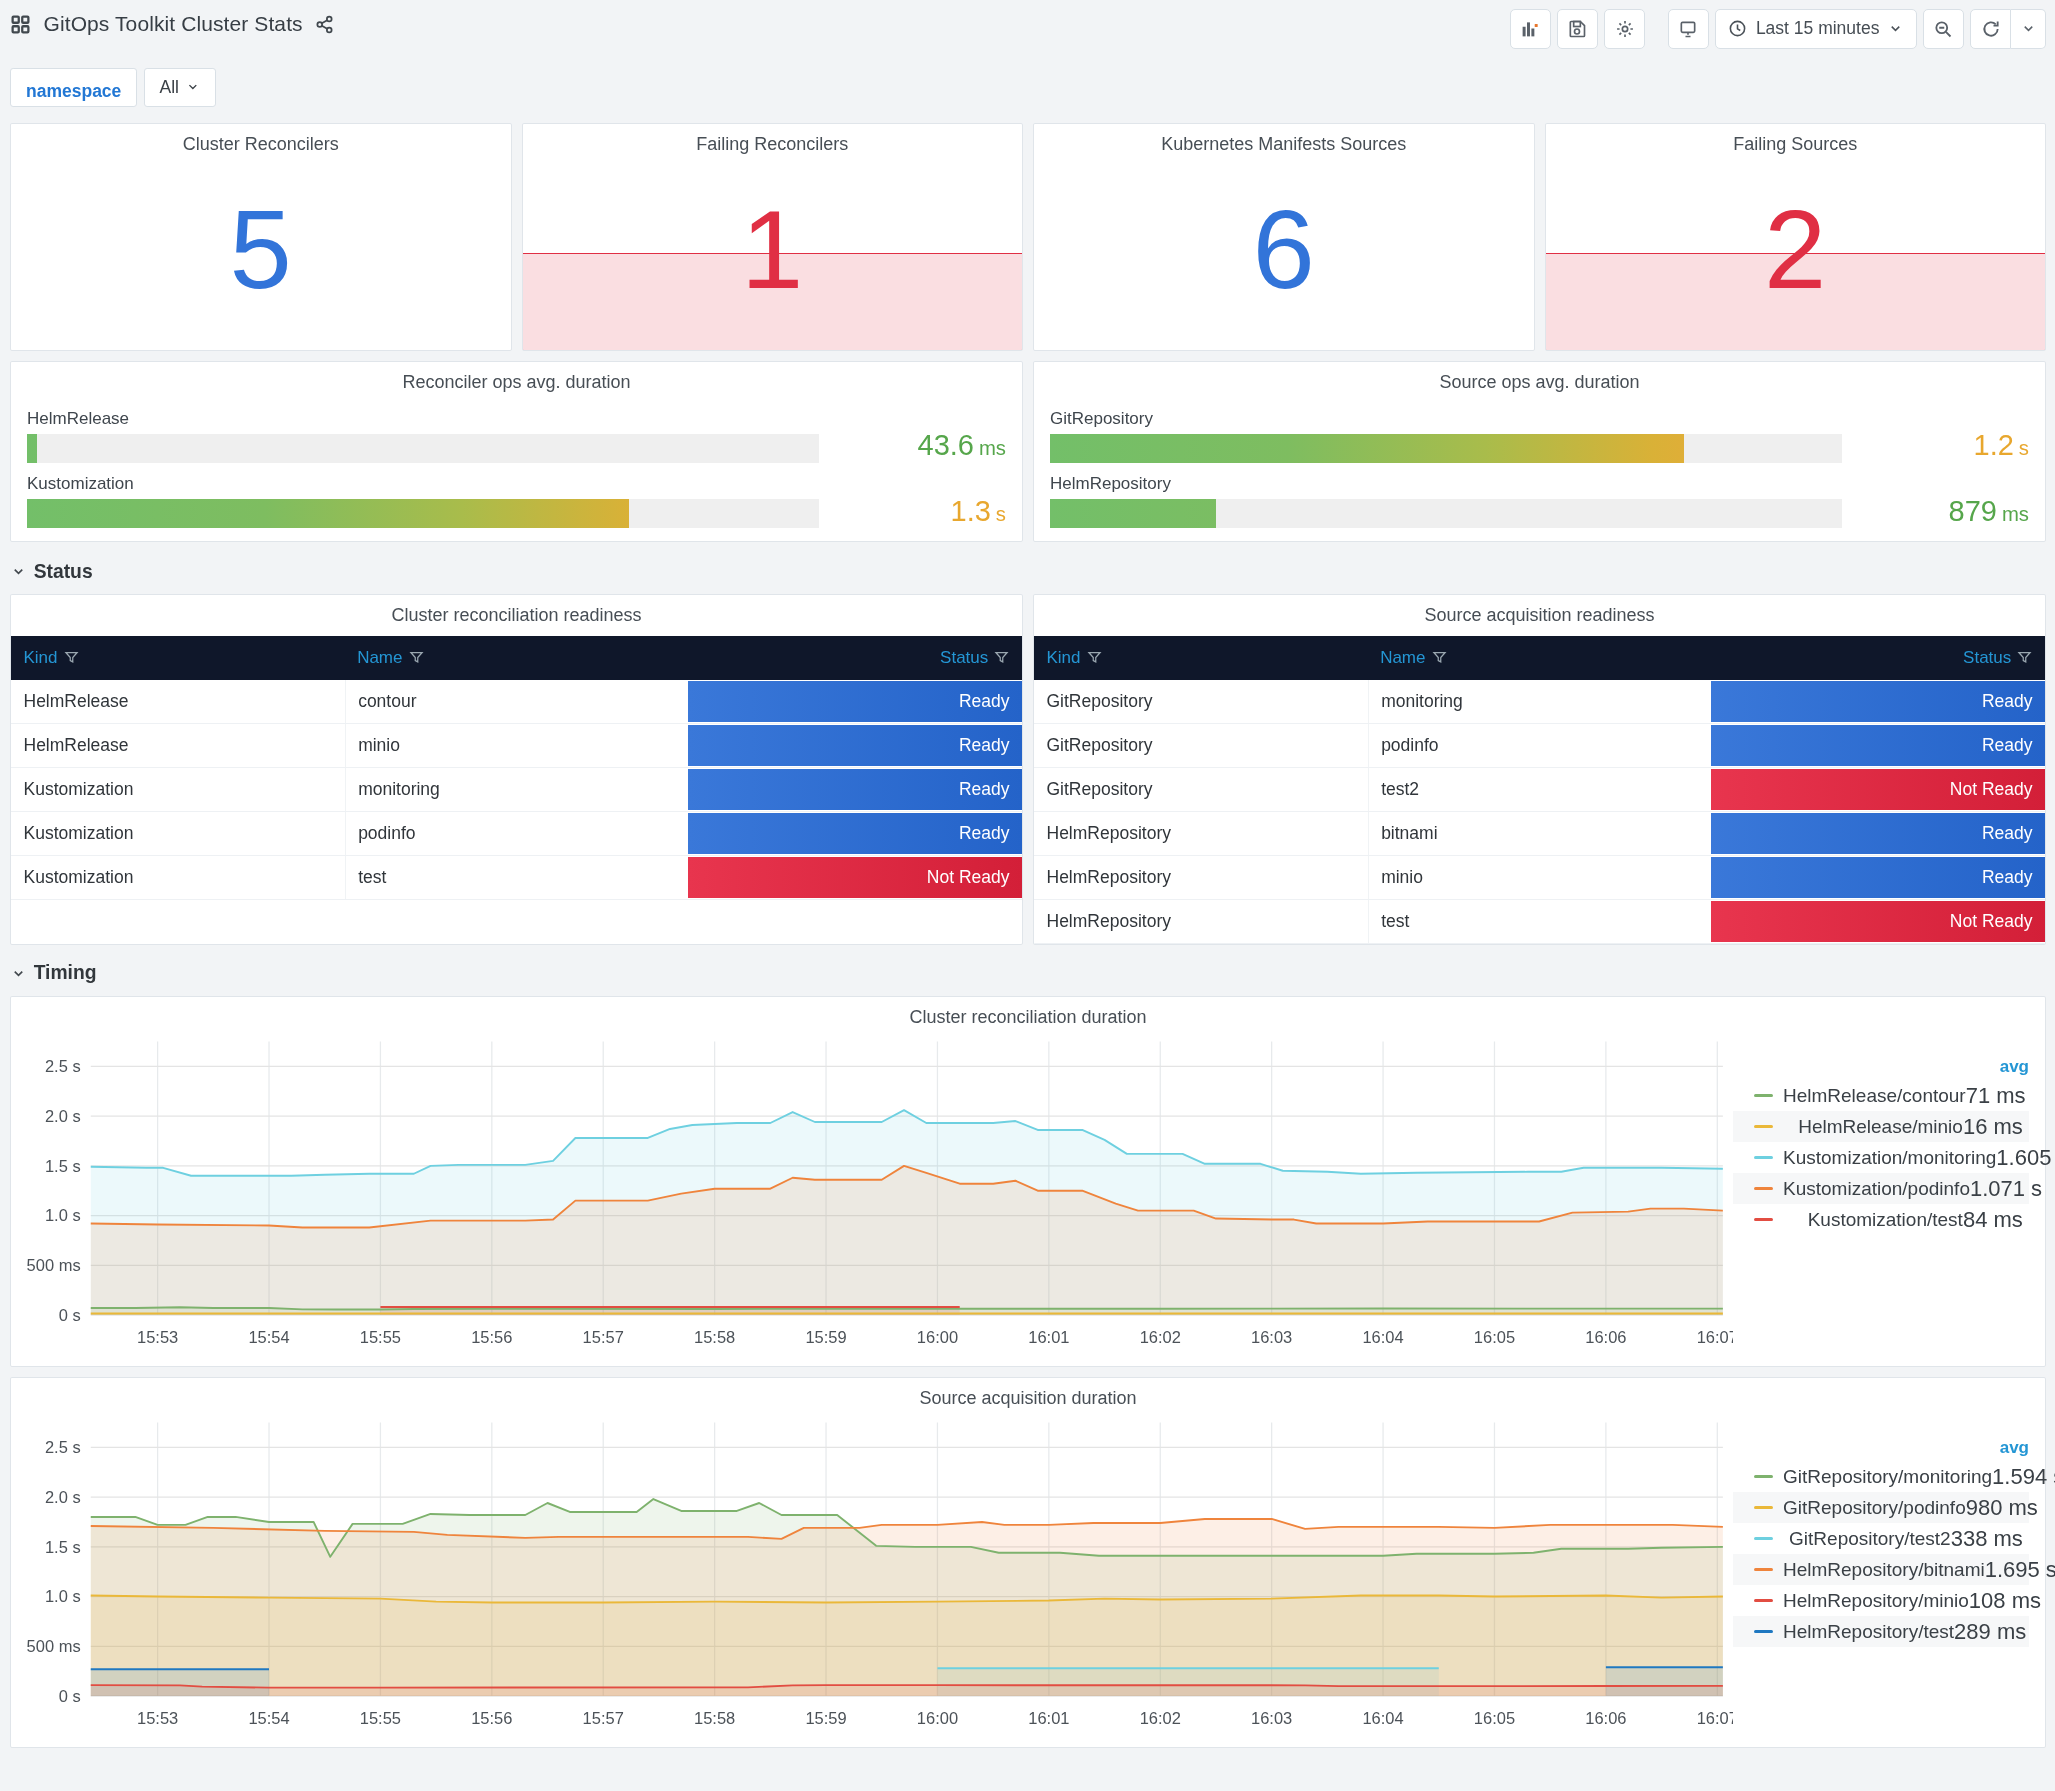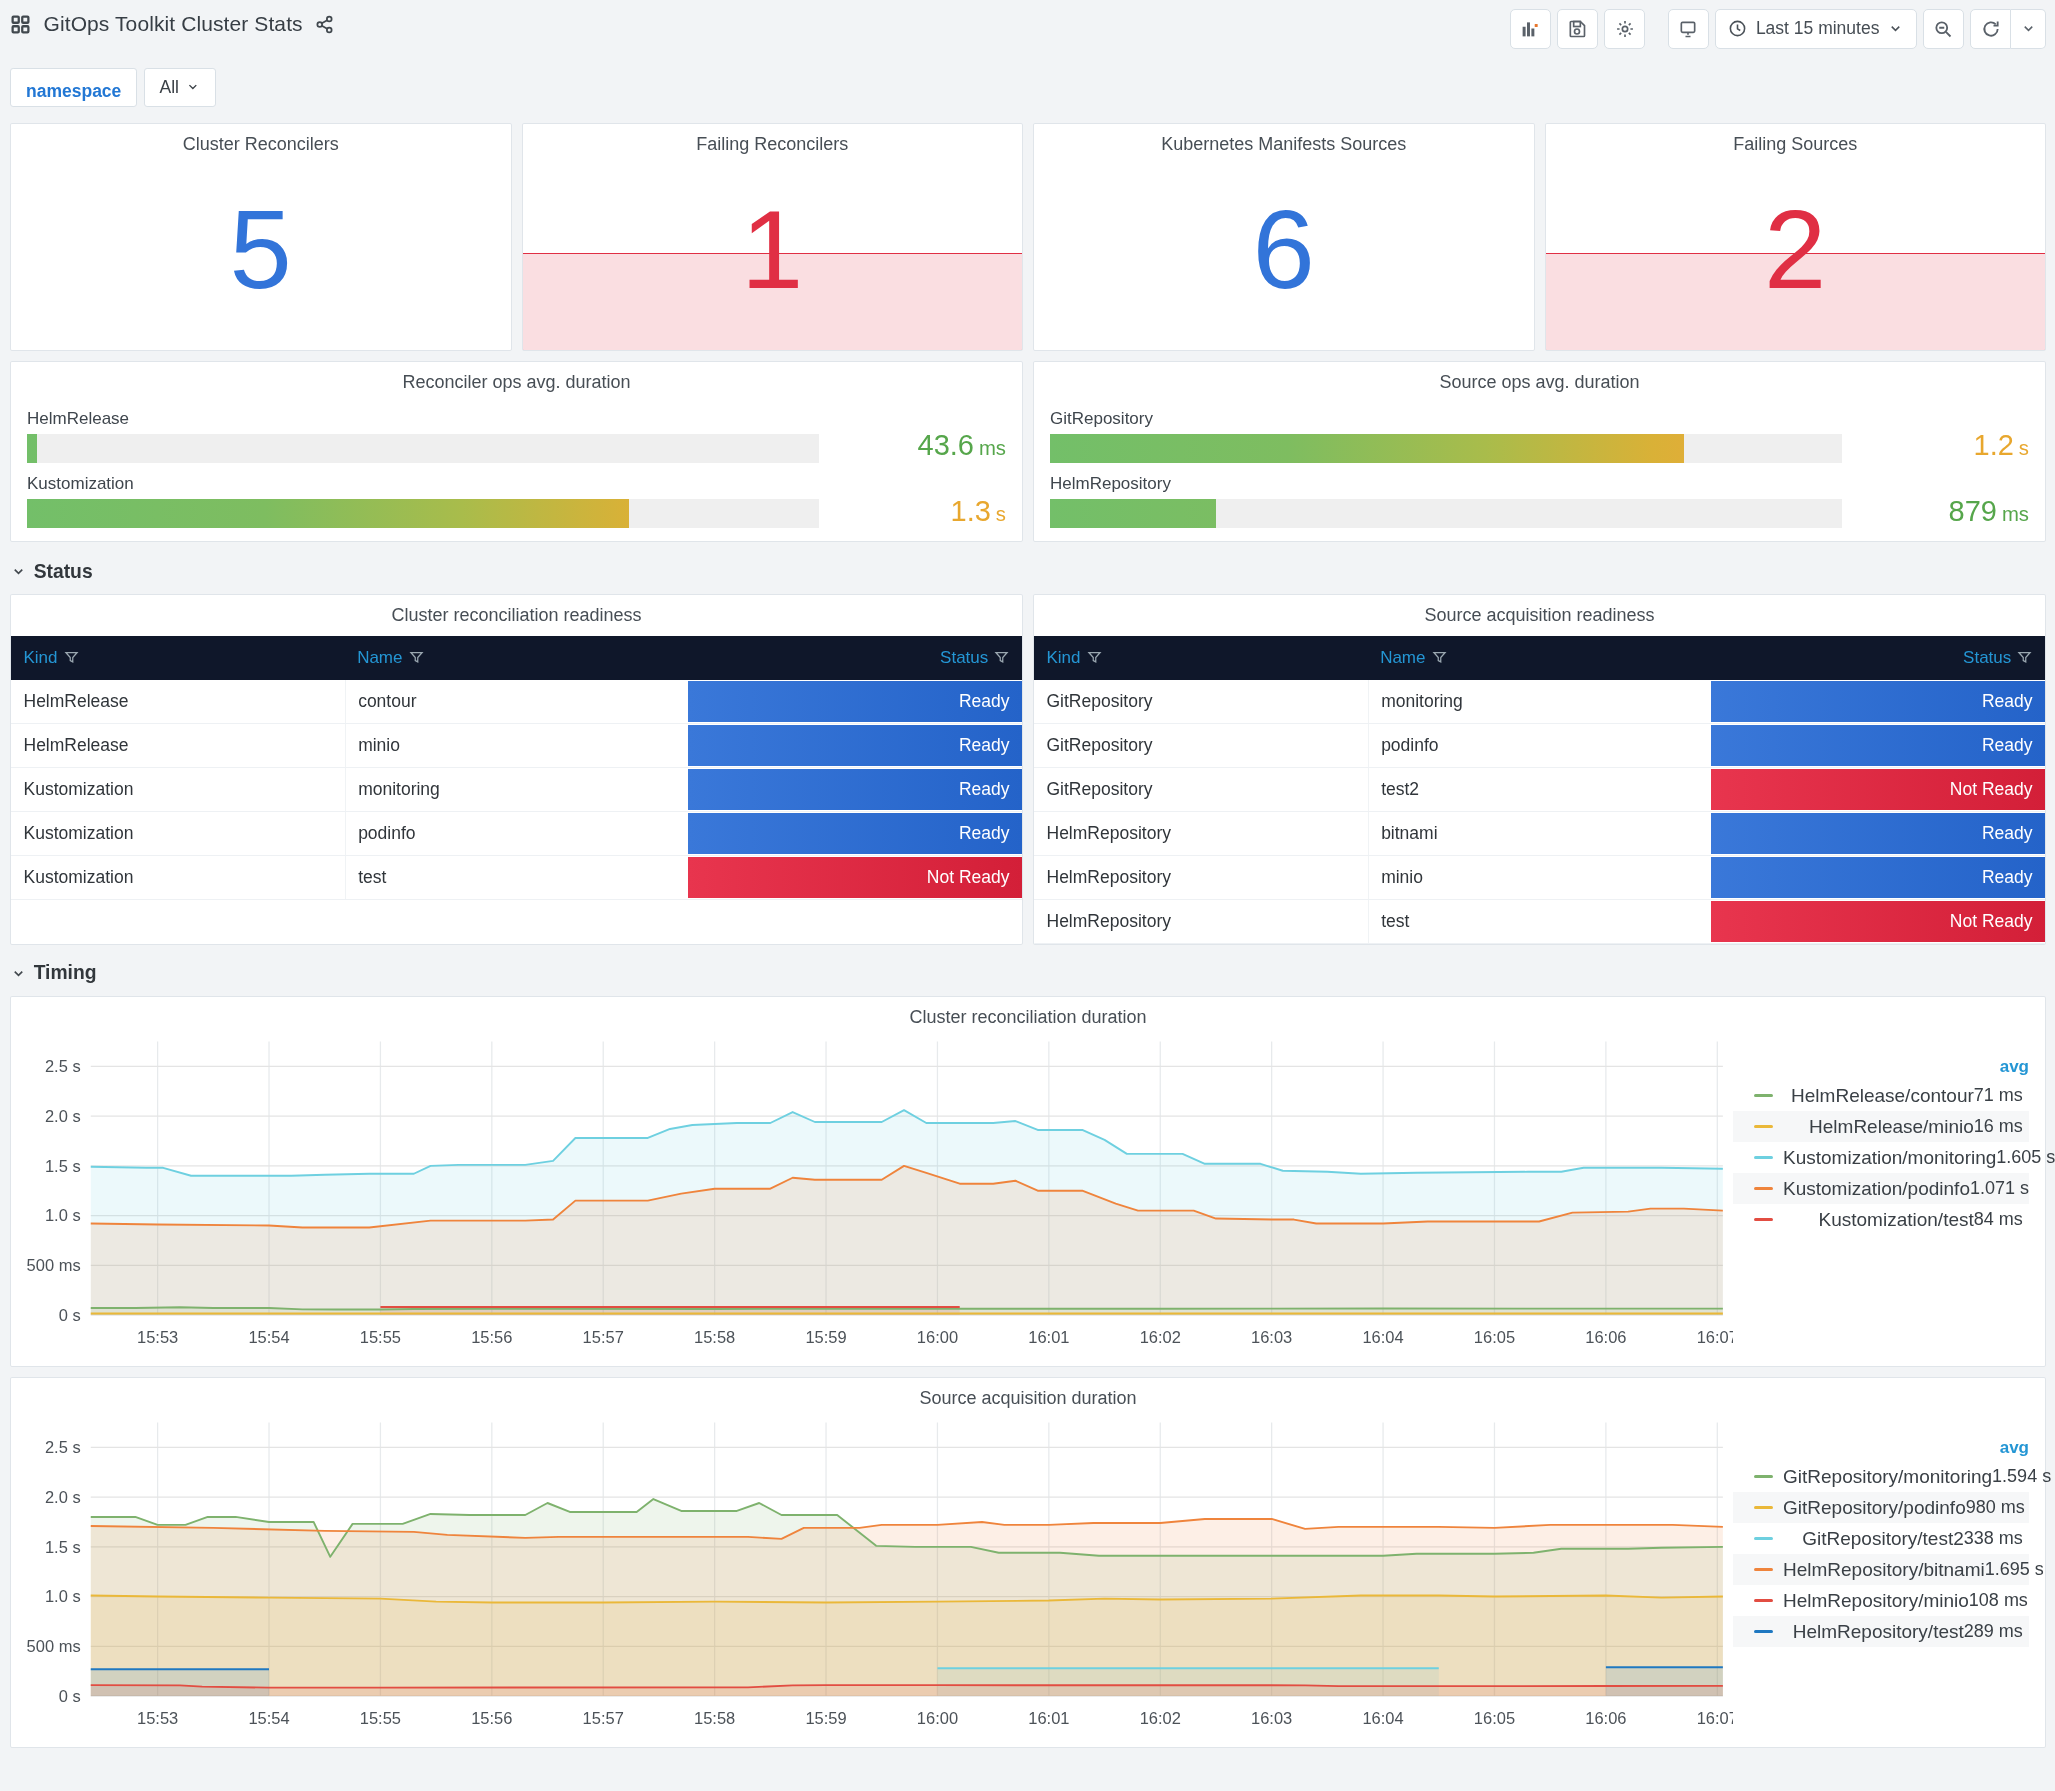--- a/index.html
+++ b/index.html
@@ -68,21 +68,21 @@
   
   .chart-panel { height:371px; margin-bottom:10px; }
   .c-content { display:flex; }
   .c-plot { flex:1; padding:2.5px 0 0 5px; }
   .c-legend { width:312px; padding:25px 16px 0 0; }
   .lg-head { text-align:right; font-size:17px; font-weight:700; color:#2496d4; height:27.5px; line-height:27.5px; }
   .lg-row { display:flex; align-items:center; height:31px; padding:0 6.2px 0 21px; }
   .lg-row.alt { background:#f6f7f8; }
   .lg-swatch { width:19px; height:3.7px; border-radius:1.9px; margin-right:10px; flex:none; }
   .lg-name { flex:1; font-size:19px; color:#3a4046; cursor:pointer; white-space:nowrap;text-align:right; }
-  .lg-val { font-size:18px; color:#3a4046; text-align:right; white-space:nowrap; }
+  .lg-val { font-size:22px; color:#3a4046; text-align:right; white-space:nowrap; }
   svg text { font-family:"Liberation Sans", sans-serif; }
 </style>
 </head>
 <body>
 
 <div class="page">
 
   <div class="hdr">
     <div class="hdr-left">
       <span class="icn">

